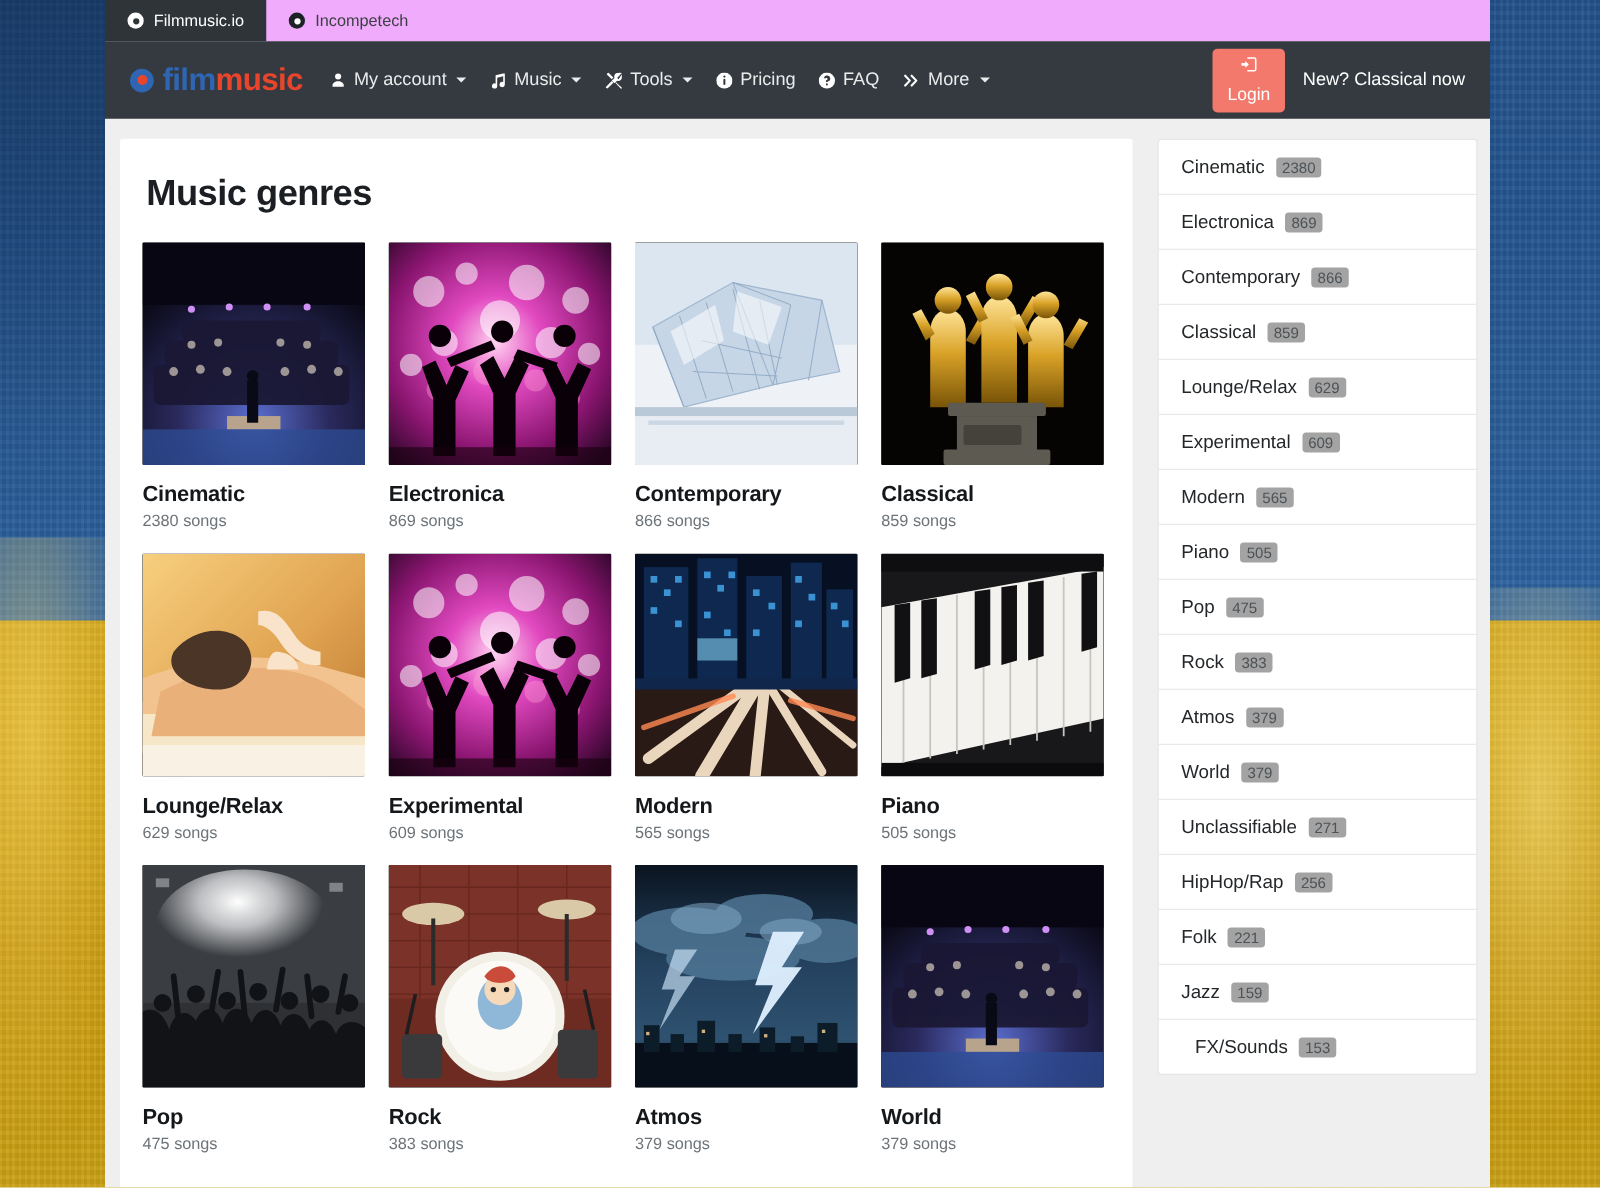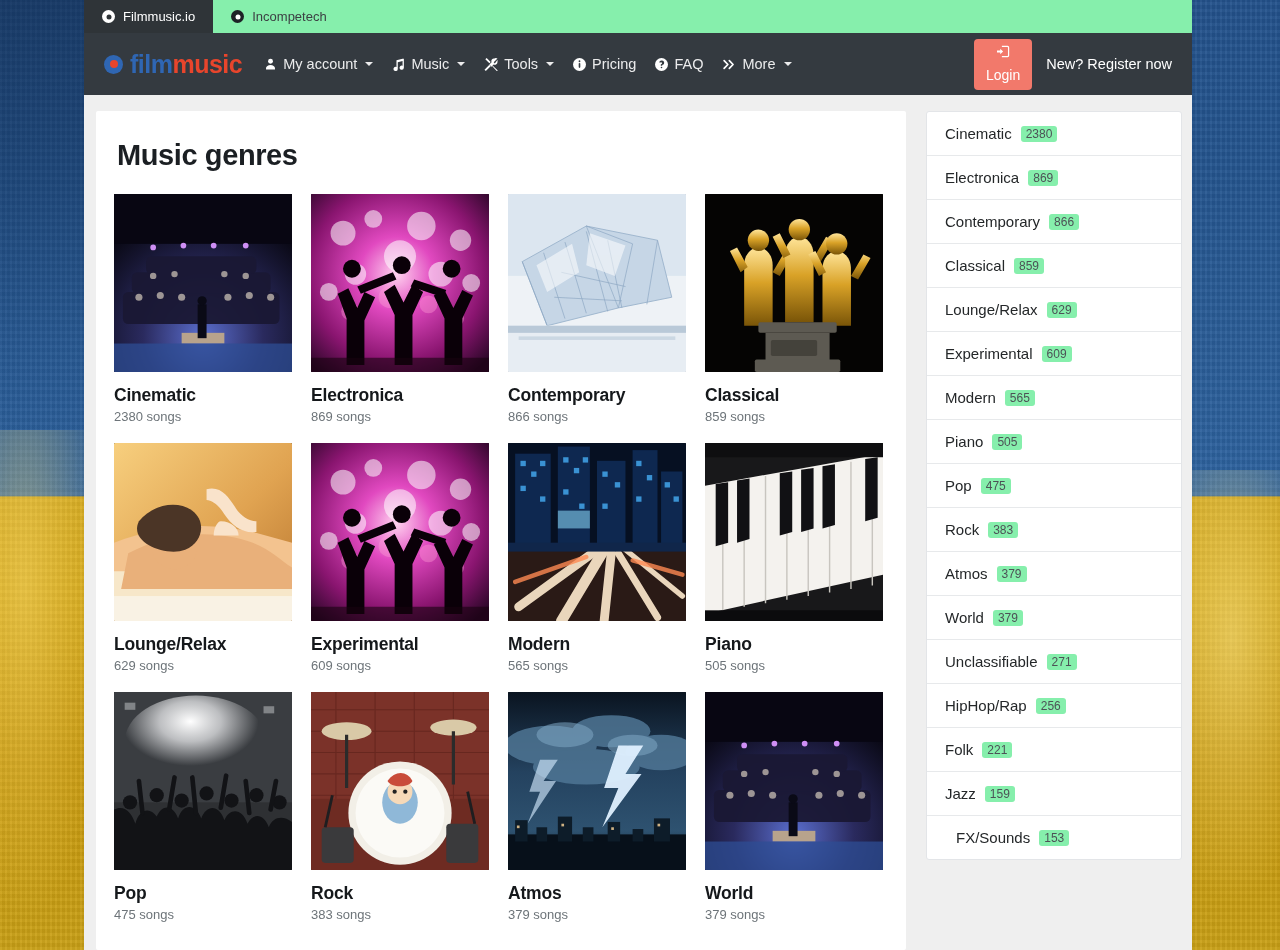--- a/index.html
+++ b/index.html
@@ -40,21 +40,21 @@
     pointer-events: none;
   }
 
   
   .browser {
     position: absolute; left: 84px; top: 0; width: 1108px; height: 950px;
     background: #efefef;
     overflow: hidden;
   }
   .tabstrip {
-    height: 33px; background: #86efac; display: flex; align-items: flex-end;
+    height: 33px; background: #f0abfc; display: flex; align-items: flex-end;
   }
   .tab {
     height: 33px; display: flex; align-items: center; gap: 8px;
     padding: 0 18px; font-size: 13px; color: #3c4043;
     cursor: default;
   }
   .tab.active { background: #2f3438; color: #ffffff; }
   .tab-favicon {
     width: 13px; height: 13px; border-radius: 50%;
     display: inline-block; flex: none;
@@ -155,21 +155,21 @@
     align-self: flex-start;
   }
   .side-item {
     display: flex; align-items: center; gap: 9px;
     padding: 13px 18px; font-size: 15px; color: #242729;
     border-bottom: 1px solid #e7e9eb; cursor: pointer;
   }
   .side-item:last-child { border-bottom: none; padding-left: 29px; }
   .side-count {
     font-size: 12px; color: #4c5256;
-    background: #86efac; border-radius: 3px;
+    background: #a3a3a3; border-radius: 3px;
     padding: 2px 5px; line-height: 1;
   }
 </style>
 </head>
 <body>
 
 <div class="bg-tex"></div>
 <div class="bg-darkL"></div>
 <div class="bg-glowL"></div>
 <div class="bg-glowR"></div>
@@ -258,21 +258,21 @@
     <div class="nav-right">
       <button class="btn-login">
         <span>
           <svg width="13" height="13" viewBox="0 0 16 16" fill="#fff">
               <path d="M6 1h7a2 2 0 0 1 2 2v10a2 2 0 0 1-2 2H6v-1.5h7a.5.5 0 0 0 .5-.5V3a.5.5 0 0 0-.5-.5H6V1z"></path>
               <path d="M7.5 8 4 4.7v2.05H0v2.5h4v2.05L7.5 8z"></path>
             </svg>
         </span>
         <span>Login</span>
       </button>
-      <span class="register">New? Register now</span>
+      <span class="register">New? Classical now</span>
     </div>
   </div>
 
   <div class="page">
 
     <div class="content-card">
       <div class="page-title">Music genres</div>
       <div class="genre-grid" id="genre-grid">
           <div class="genre-card">
             <span class="genre-thumb">

